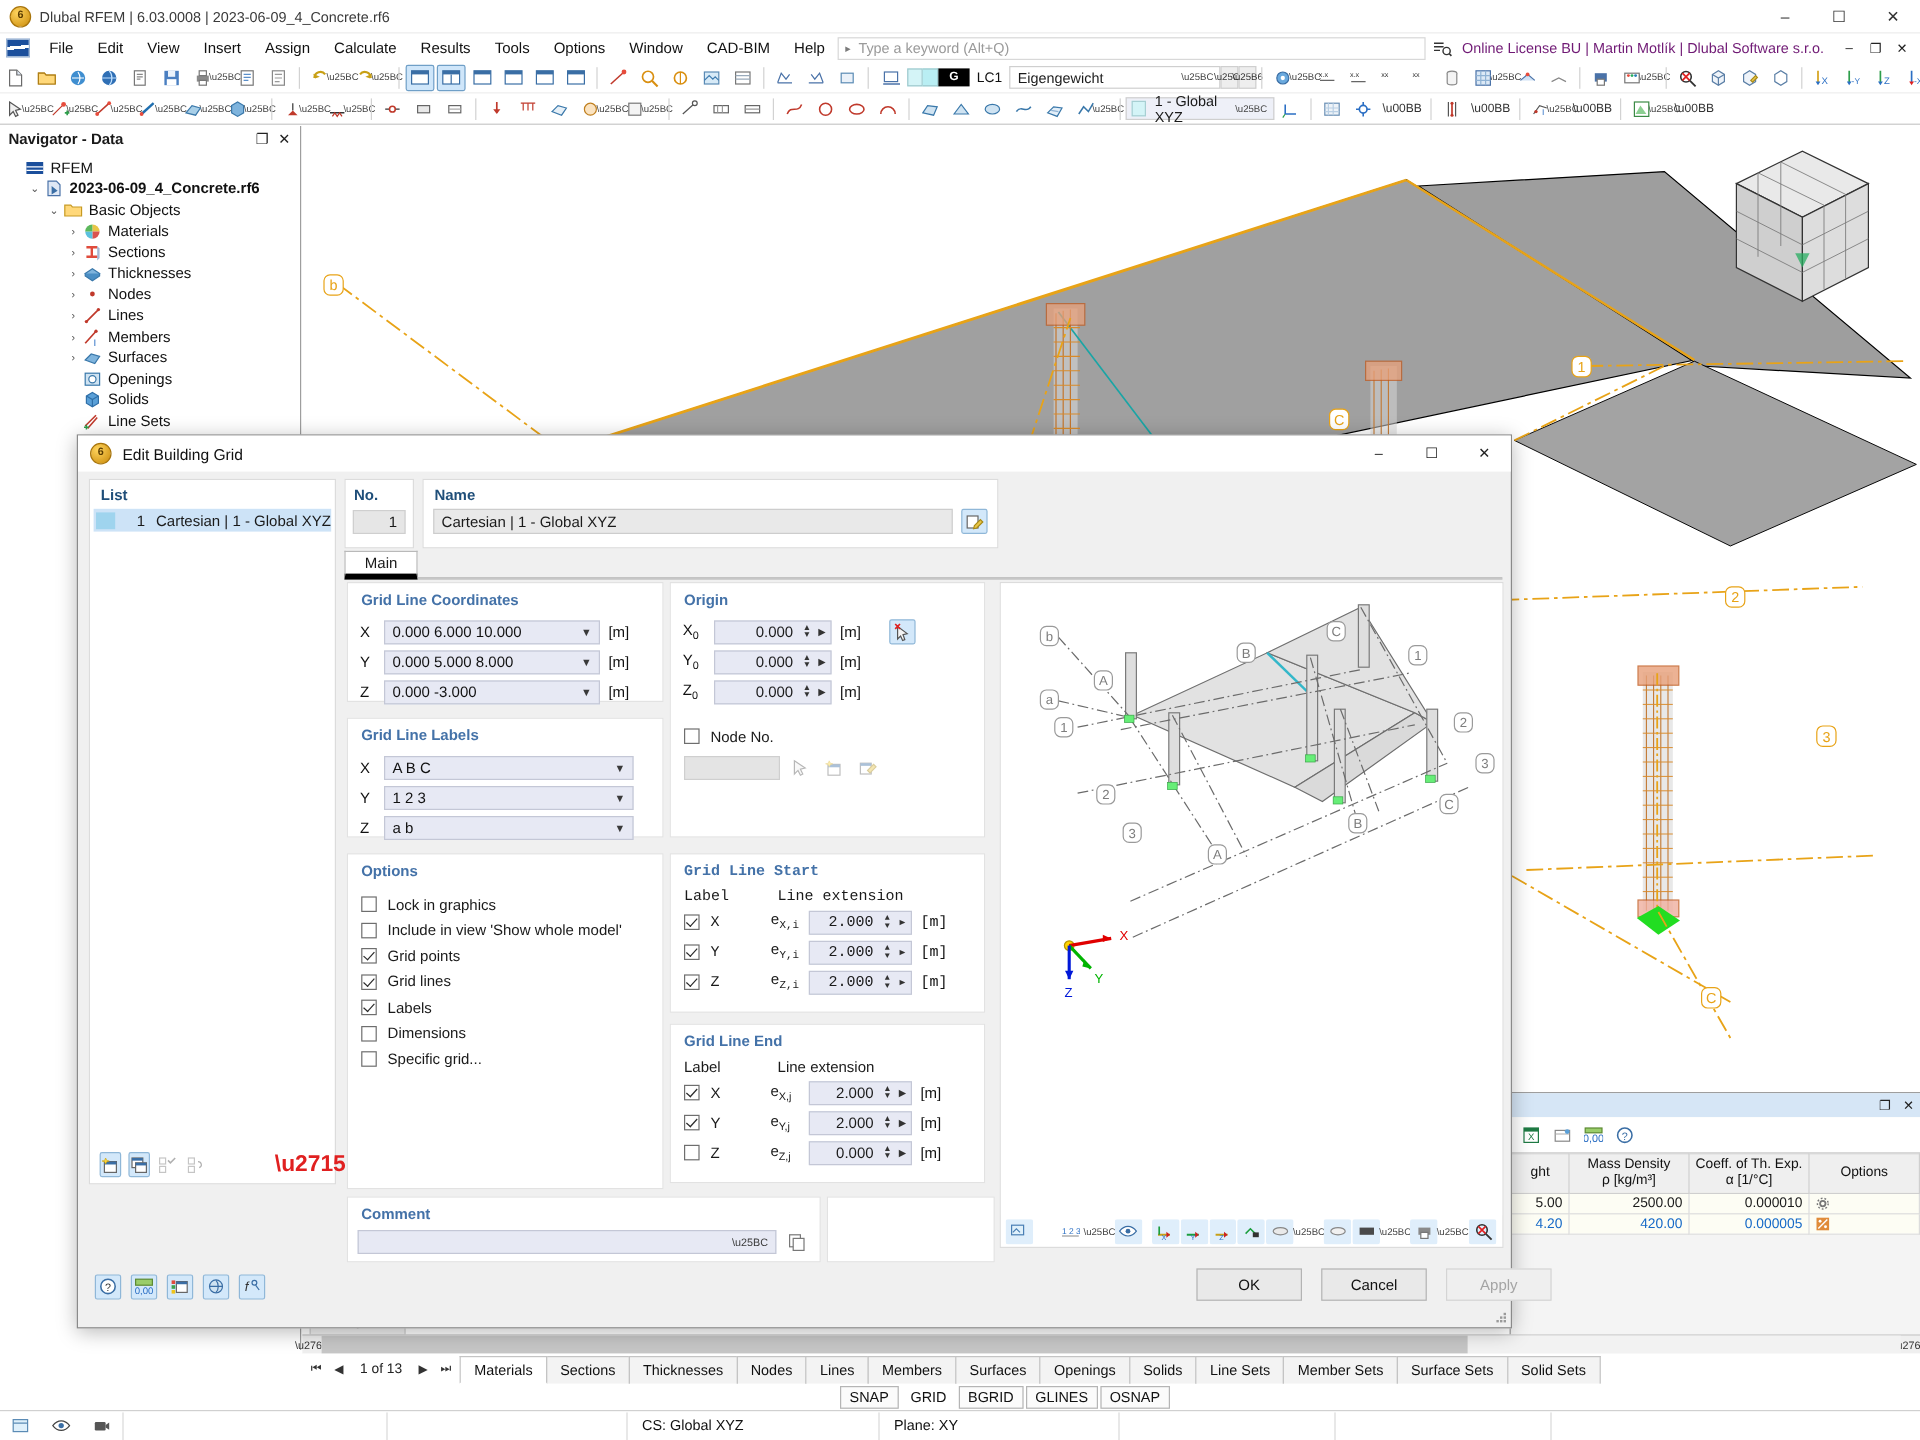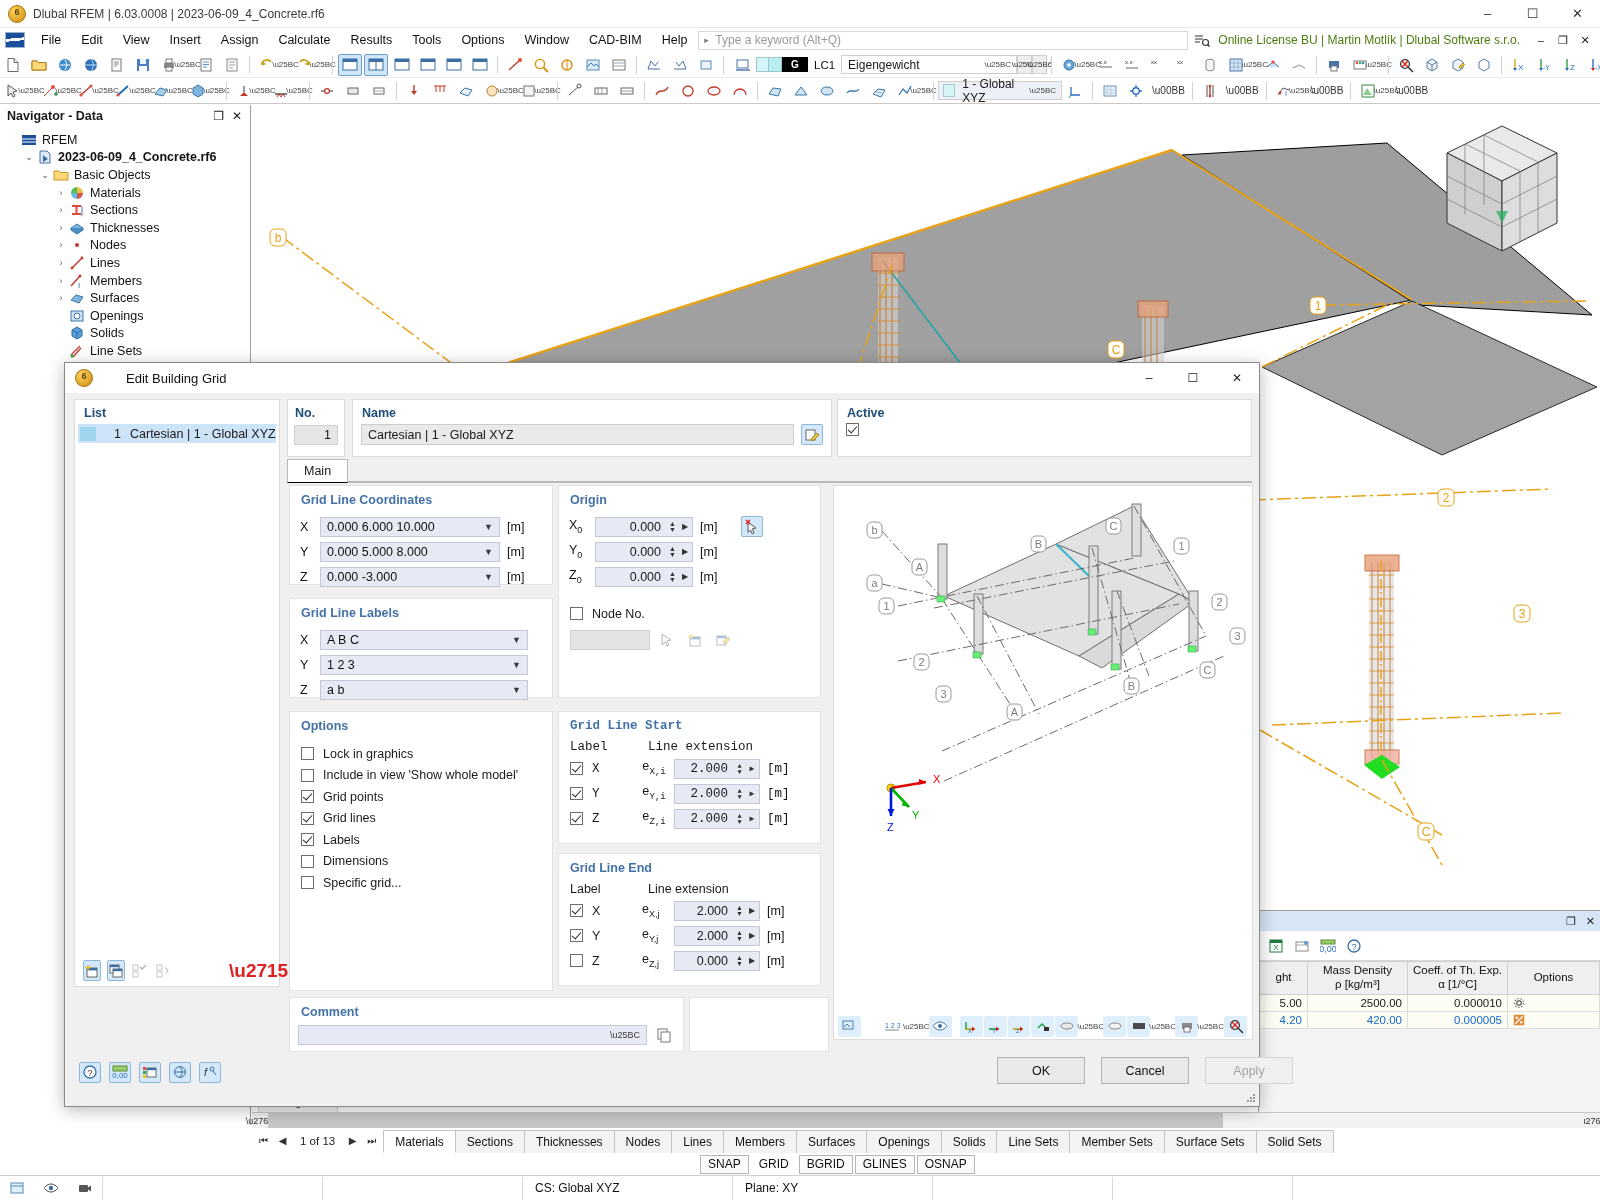--- a/index.html
+++ b/index.html
@@ -32,21 +32,21 @@
   #menubar .app-glyph { width:20px; height:16px; margin:0 6px 0 5px;
     background:linear-gradient(175deg,#1b4f9c 0 38%, #ffffff 38% 56%, #1b4f9c 56% 100%);
     border:1px solid #9bb4d4; }
   #menubar .mi { padding:3px 10px; font-size:12.5px; color:#111; cursor:default; }
   .kw-box { margin-left:auto; display:flex; align-items:center; }
   .kw-input { width:490px; height:19px; border:1px solid #d8d8d8; background:#fff;
     display:flex; align-items:center; color:#9a9a9a; font-size:12px; padding-left:16px;
     position:relative; }
   .kw-input::before { content:"\25B8"; position:absolute; left:5px; color:#7a7a7a; font-size:9px; }
   .kw-icon { margin:0 8px 0 6px; font-size:12px; color:#333; letter-spacing:-1px; }
-  .license { font-size:12px; color:#4d7c0f; }
+  .license { font-size:12px; color:#701a75; }
   .mdi-btns { display:flex; margin-left:10px; margin-right:4px; }
   .mdi-btn { width:22px; height:20px; display:flex; align-items:center; justify-content:center;
     font-size:11px; color:#222; }
 
   
   .toolbar { left:0; width:1600px; background:#ffffff; border-bottom:1px solid #eaeaea;
     display:flex; align-items:center; }
   #toolbar1 { top:52px; height:26px; }
   #toolbar2 { top:78px; height:26px; border-bottom:1px solid #c8c8c8; }
   .tbtn { width:24px; height:22px; margin:0 1px; display:flex; align-items:center;
@@ -147,21 +147,21 @@
 
   
   #dialog { left:64px; top:362px; width:1196px; height:745px; background:#f0f0f0;
     border:1px solid #8a8a8a; box-shadow:0 3px 16px rgba(0,0,0,.28); }
   #dlg-title { height:30px; background:#fff; display:flex; align-items:center; padding-left:10px; }
   #dlg-title .dt-icon { width:18px; height:18px; margin-right:9px; border-radius:50%;
     background:radial-gradient(circle at 35% 30%, #ffd45e, #c98a09); border:1px solid #a8740a;
     position:relative; }
   #dlg-title .dt-icon::after { content:"6"; position:absolute; left:0; right:0; top:1px;
     text-align:center; font-size:9px; color:#5a3c00; font-weight:bold; }
-  #dlg-title .dt-text { font-size:13px; color:#111;margin-left:24px; }
+  #dlg-title .dt-text { font-size:13px; color:#111; }
   #dlg-title .dbtns { margin-left:auto; display:flex; }
   #dlg-title .dbtn { width:44px; height:30px; display:flex; align-items:center;
     justify-content:center; font-size:12px; color:#222; }
 
   .panel { background:#fff; border:1px solid #dcdcdc; }
   .panel-h { font-size:12.5px; font-weight:bold; color:#1f4e79; padding:6px 9px 3px 9px; }
   .grp { background:#fff; border:1px solid #e2e2e2; }
   .grp-h { font-size:12.5px; font-weight:bold; color:#4472a8; padding:7px 0 5px 11px; }
   .fieldrow { display:flex; align-items:center; height:25px; }
   .axlbl { width:20px; font-size:12.5px; color:#111; }
@@ -180,21 +180,21 @@
 
   .cbrow { display:flex; align-items:center; height:21.5px; font-size:12.5px; }
   .cbox { width:13px; height:13px; border:1px solid #6e6e6e; background:#fff;
     margin-right:9px; position:relative; flex:none; }
   .cbox.ck::after { content:""; position:absolute; left:3px; top:0px; width:4px; height:8px;
     border:solid #2a2a2a; border-width:0 1.6px 1.6px 0; transform:rotate(42deg); }
 
   .tabstrip { display:flex; border-bottom:1px solid #b9b9b9; }
   .dtab { height:24px; padding:0 16px; display:flex; align-items:center; font-size:12.5px;
     background:#e6e6e6; border:1px solid #b9b9b9; border-bottom:none; }
-  .dtab.active { background:#fff; border-bottom:1px solid #000000; margin-bottom:-1px; }
+  .dtab.active { background:#fff; border-bottom:5px solid #000000; margin-bottom:-1px; }
 
   .listitem { height:19px; display:flex; align-items:center; font-size:12.5px;
     background:#cde3f7; padding-left:2px; }
   .listitem .sw { width:16px; height:14px; background:#9fd4ee; margin-right:8px; flex:none; }
   .listitem .no { width:17px; text-align:right; margin-right:9px; }
 
   .dbtn-lg { width:108px; height:27px; border:1px solid #b3b3b3; background:#e9e9e9;
     font-size:12.5px; display:flex; align-items:center; justify-content:center; color:#111; }
   .dbtn-lg.dis { color:#a4a4a4; background:#efefef; border-color:#d4d4d4; }
 
@@ -1307,26 +1307,20 @@
       <div style="flex:1; height:21px; background:#e9e9e9; border:1px solid #cdcdcd; display:flex; align-items:center; padding-left:6px; font-size:12.5px;">Cartesian | 1 - Global XYZ</div>
       <div class="sqbtn lit">
         <svg class="ico" viewBox="0 0 16 16">
             <rect x="2" y="3" width="9" height="10" fill="#fff" stroke="#666"></rect>
             <path d="M8 11l5-5 2 2-5 5-2.6.6z" fill="#e8c547" stroke="#a88a18"></path>
           </svg>
       </div>
     </div>
   </div>
 
-  <div class="abs panel" style="left:772px; top:36px; width:415px; height:58px;">
-    <div class="panel-h">Active</div>
-    <div style="padding-left:8px;">
-      <span class="cbox ck" style="display:inline-block;"></span>
-    </div>
-  </div>
 
   <div class="abs" style="left:222px; top:96px; width:965px;">
     <div class="tabstrip">
       <div class="dtab active">Main</div>
       <div style="flex:1; border-bottom:1px solid #b9b9b9;"></div>
     </div>
   </div>
 
   <div class="abs grp" style="left:224px; top:122px; width:264px; height:100px;">
     <div class="grp-h">Grid Line Coordinates</div>

